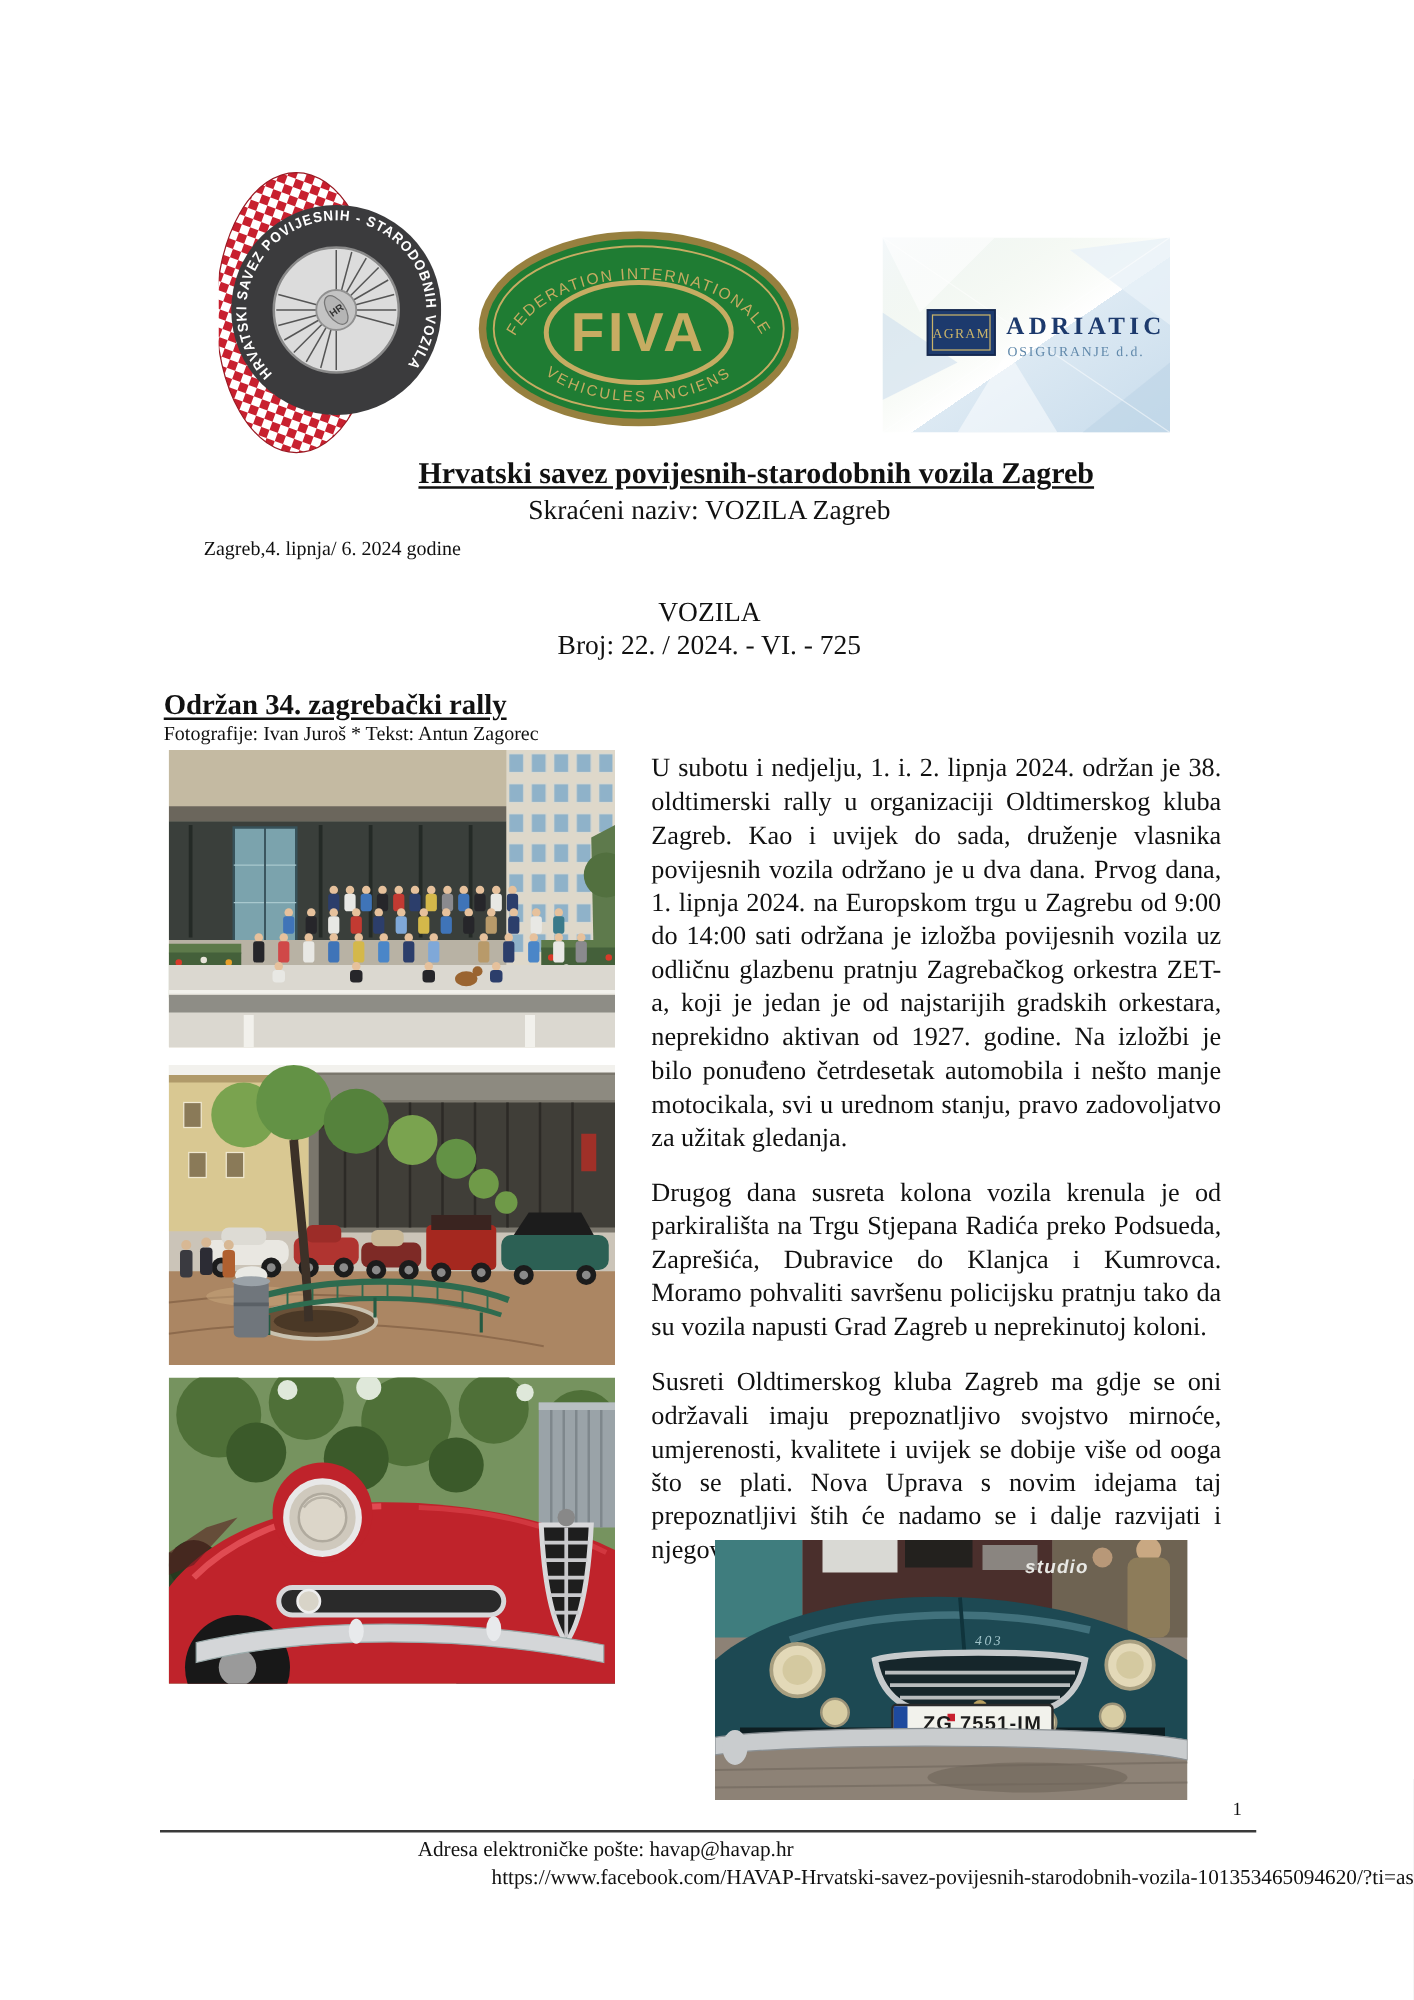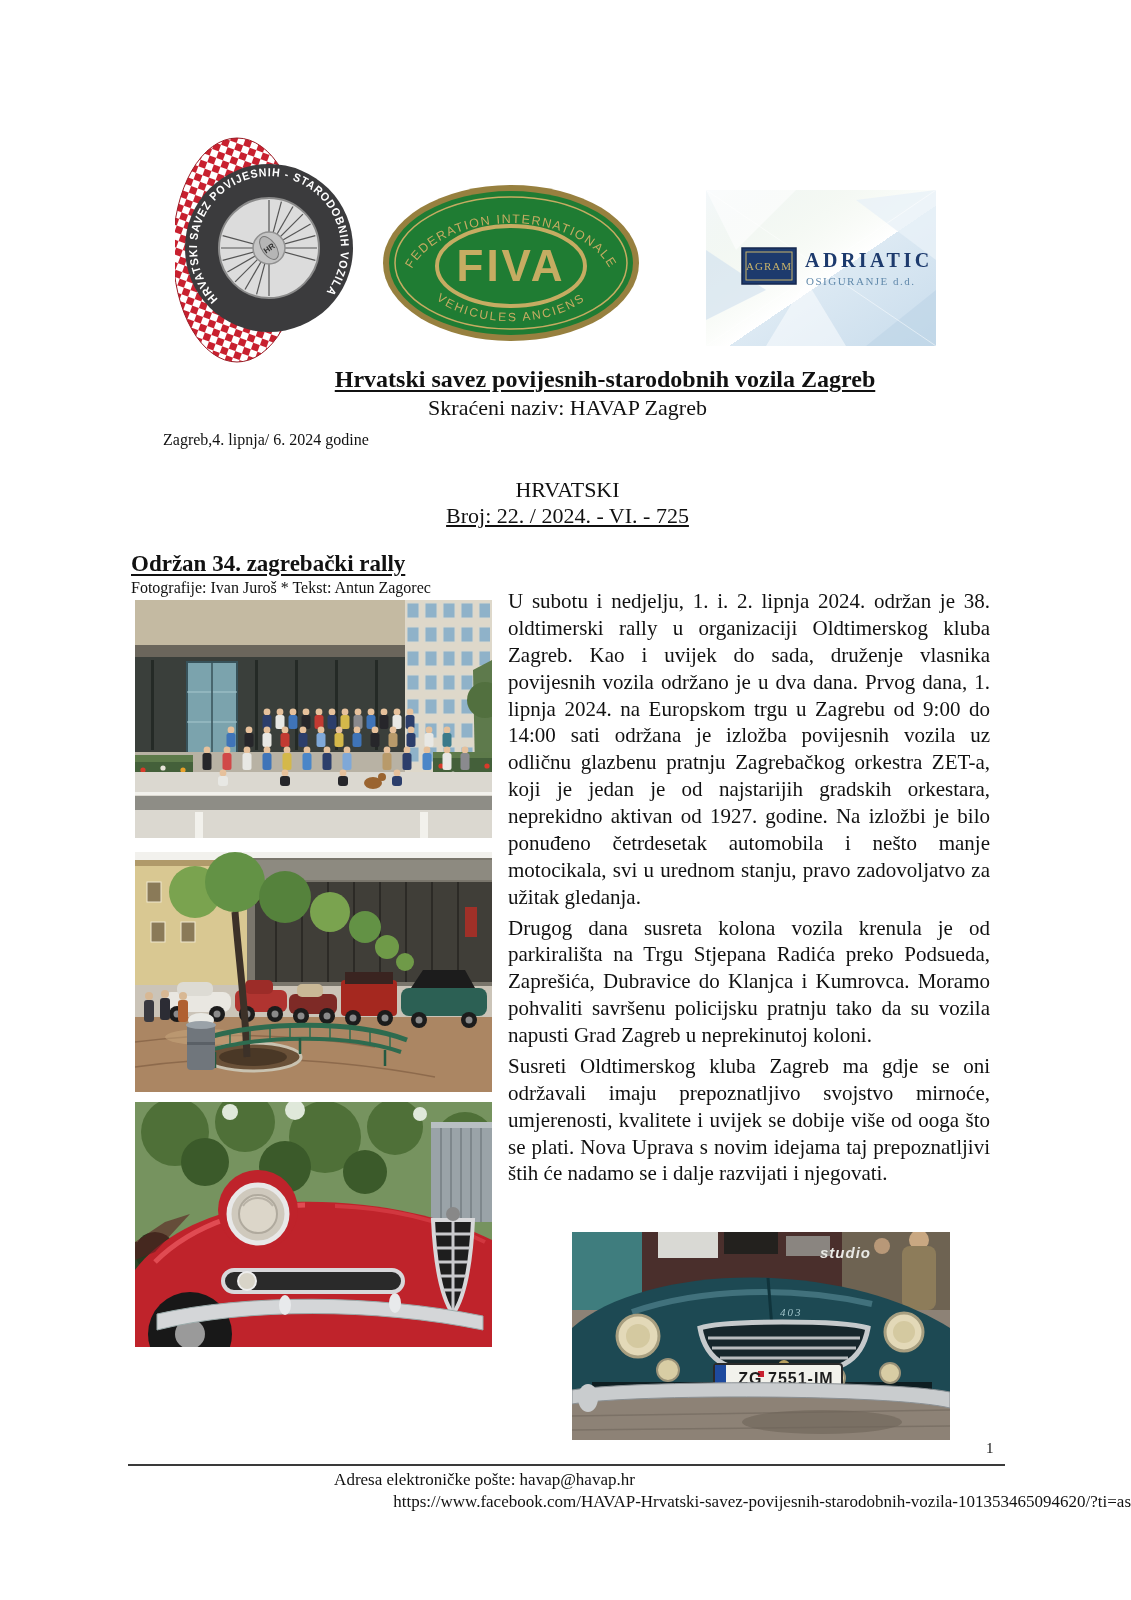--- a/index.html
+++ b/index.html
@@ -4,31 +4,31 @@
 <style>
   html,body{margin:0;padding:0;background:#e8e8e8;}
   .page{position:relative;width:1131px;height:1600px;margin:0 auto;background:#ffffff;
         font-family:"Liberation Serif",serif;color:#111;overflow:hidden;}
   .abs{position:absolute;}
   .doc-title{left:150px;top:366px;width:910px;text-align:center;font-size:24px;font-weight:bold;
              text-decoration:underline;text-decoration-thickness:2px;text-underline-offset:3px;}
   .doc-subtitle{left:130px;top:395px;width:875px;text-align:center;font-size:22px;}
   .dateline{left:131px;top:431px;font-size:16px;margin-left:32px;}
   .news-label{left:130px;top:477px;width:875px;text-align:center;font-size:22px;}
-  .issue-line{left:130px;top:503px;width:875px;text-align:center;font-size:22px;text-decoration:underline;}
+  .issue-line{left:130px;top:503px;width:875px;text-align:center;font-size:22px;}
   .article-heading{left:131px;top:551px;font-size:23px;font-weight:bold;
              text-decoration:underline;text-decoration-thickness:2px;text-underline-offset:3px;}
   .credit-line{left:131px;top:579px;font-size:16px;}
   .photo{display:block;}
   .ph1{left:135px;top:600px;}
   .ph2{left:135px;top:852px;}
   .ph3{left:135px;top:1102px;}
   .ph4{left:572px;top:1232px;}
   .text-col{left:504px;top:584px;width:490px;font-size:21px;line-height:1.28;text-align:justify;}
-  .text-col p{margin:4px;}
+  .text-col p{margin:17px;}
   .page-number{left:986px;top:1440px;font-size:15px;}
   .footer-rule{left:128px;top:1464px;width:877px;height:2px;background:#3a3a3a;}
   .footer-line1{left:0;top:1470px;width:969px;text-align:center;font-size:17px;}
   .footer-line2{left:0;top:1492px;width:1131px;text-align:right;font-size:17px;}
 </style>
 </head>
 <body>
 
 <div class="page">
 
@@ -98,23 +98,23 @@
     <line x1="0" y1="0" x2="230" y2="156" stroke="#ffffff" stroke-width="1" opacity="0.5"></line>
     <line x1="230" y1="0" x2="0" y2="156" stroke="#ffffff" stroke-width="1" opacity="0.5"></line>
     <rect x="36" y="58" width="54" height="36" fill="#1d3a6d" stroke="#16294f" stroke-width="1.5"></rect>
     <rect x="40" y="62" width="46" height="28" fill="none" stroke="#c9b36a" stroke-width="1"></rect>
     <text x="63" y="80" text-anchor="middle" font-family="Liberation Serif, serif" font-size="11" fill="#c9b36a" letter-spacing="1">AGRAM</text>
     <text x="99" y="77" font-family="Liberation Serif, serif" font-size="20" font-weight="bold" fill="#1d3a6d" letter-spacing="3.5">ADRIATIC</text>
     <text x="100" y="95" font-family="Liberation Serif, serif" font-size="11" fill="#6189ab" letter-spacing="1.5">OSIGURANJE d.d.</text>
   </svg>
 
   <div class="abs doc-title">Hrvatski savez povijesnih-starodobnih vozila Zagreb</div>
-  <div class="abs doc-subtitle">Skraćeni naziv: HAVAP Zagreb</div>
+  <div class="abs doc-subtitle">Skraćeni naziv: VOZILA Zagreb</div>
   <div class="abs dateline">Zagreb,4. lipnja/ 6. 2024 godine</div>
-  <div class="abs news-label">HRVATSKI</div>
+  <div class="abs news-label">VOZILA</div>
   <div class="abs issue-line">Broj: 22. / 2024. - VI. - 725</div>
 
   <div class="abs article-heading">Održan 34. zagrebački rally</div>
   <div class="abs credit-line">Fotografije: Ivan Juroš * Tekst: Antun Zagorec</div>
 
   <svg class="abs photo ph1" width="357" height="238" viewBox="0 0 357 238" aria-hidden="true">
     <defs>
       <pattern id="p1-win" width="18" height="24" patternUnits="userSpaceOnUse">
         <rect x="2" y="3" width="12" height="15" fill="#8fb2c9" stroke="#d8d8d0" stroke-width="1"></rect>
       </pattern>

